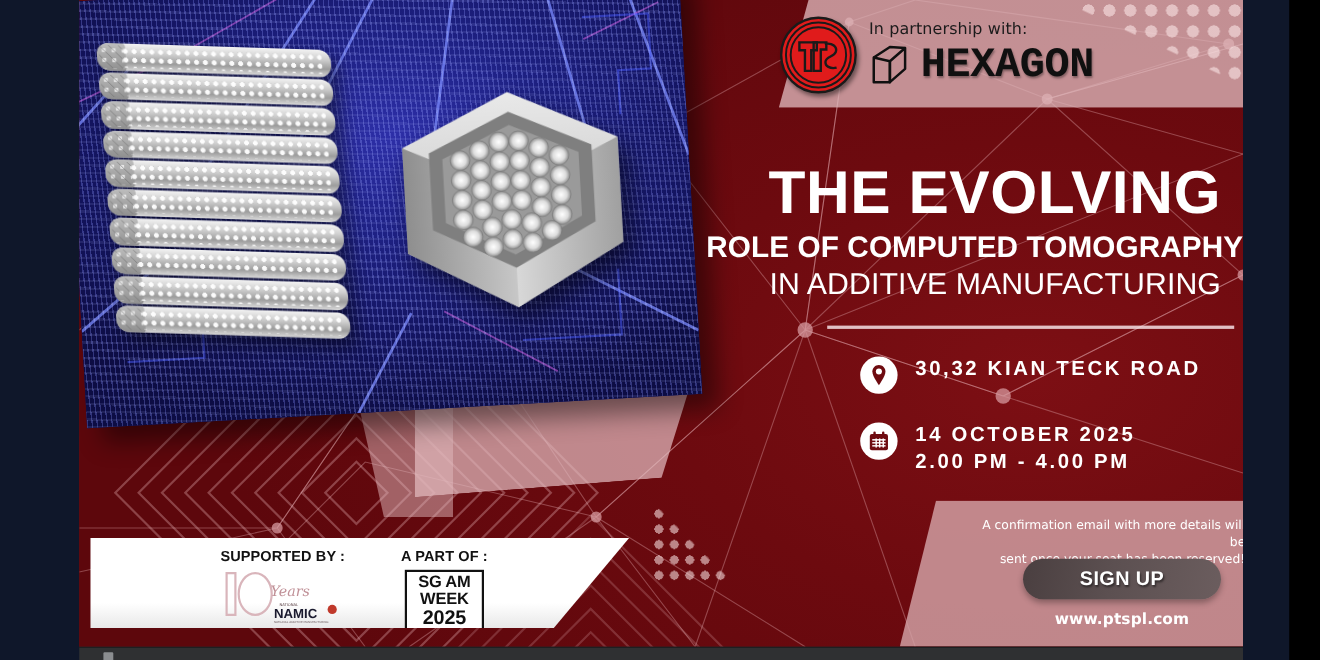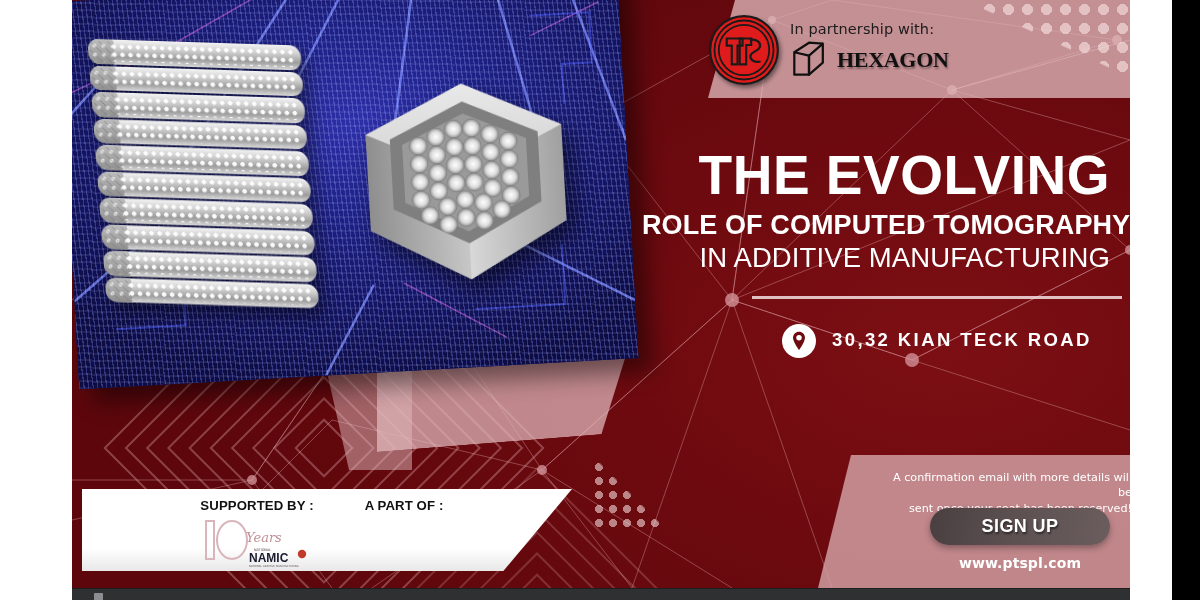--- a/index.html
+++ b/index.html
@@ -3,21 +3,21 @@
 <meta charset="utf-8">
 <style>
   * { margin:0; padding:0; box-sizing:border-box; }
   html, body {
     width:1200px; height:600px; overflow:hidden;
     background:#000;
     font-family:"Liberation Sans", sans-serif;
   }
 
   
-  #viewport{ position:relative; width:1172px; height:600px; background:#ffffff; }
+  #viewport{ position:relative; width:1172px; height:600px; background:#0f172a; }
 
   #poster{
     position:absolute; left:72px; top:0; width:1058px; height:588px;
     overflow:hidden;
     background:#6e0b10;
   }
 
   
   .bg-base{
     position:absolute; inset:0;
@@ -155,22 +155,22 @@
   #pts-logo svg{ width:100%; height:100%; filter:drop-shadow(2px 3px 2px rgba(0,0,0,.45)); }
   .partner-txt{ display:flex; flex-direction:column; justify-content:center; }
   #partner-label{
     font-size:14.5px; color:#1b1b1b; letter-spacing:.1px;
     font-family:"DejaVu Sans", sans-serif;
   }
   .hex-row{ display:flex; align-items:center; gap:9px; margin-top:3px; }
   #hexagon-mark{ width:38px; height:40px; }
   #hexagon-mark svg{ width:100%; height:100%; }
   #hexagon-word{
-    font-size:22px; font-weight:bold; color:#101010; letter-spacing:-.3px;
-    font-family:Liberation Serif, serif;
+    font-size:38px; font-weight:bold; color:#101010; letter-spacing:-.3px;
+    font-family:Liberation Mono, monospace;
     text-shadow:1px 2px 2px rgba(0,0,0,.35);
   }
 
   
   #title-block{ position:absolute; left:0; top:149px; width:490px; text-align:right; padding-right:22px; }
   #title-main{
     font-size:55px; line-height:.98; font-weight:bold; color:#fff;
     letter-spacing:.5px; font-family:"Liberation Sans", sans-serif;
   }
   #title-sub1{
@@ -182,21 +182,21 @@
     line-height:1.18; white-space:nowrap;
   }
 
   #title-rule{
     position:absolute; left:110px; top:296px; width:370px; height:2.5px;
     background:rgba(245,225,228,.85);
   }
 
   
   #info-block{ position:absolute; left:140px; top:322px; width:350px; }
-  .info-row{ display:flex; align-items:center; margin-bottom:24px; }
+  .info-row{ display:flex; align-items:flex-start; margin-bottom:24px; }
   .info-ico{
     width:34px; height:34px; flex:0 0 34px; border-radius:50%;
     background:#fff; margin-right:16px; margin-top:2px;
     display:flex; align-items:center; justify-content:center;
   }
   .info-ico svg{ width:22px; height:22px; }
   .info-lines{ padding-top:1px; }
   .info-lines div{
     font-size:18.5px; font-weight:bold; color:#fff;
     letter-spacing:2.4px; line-height:1.32;
@@ -528,20 +528,41 @@
             <svg viewBox="0 0 24 24" fill="#6e0b10">
               <path d="M12 2C8.4 2 5.5 4.9 5.5 8.5C5.5 13.2 12 22 12 22S18.5 13.2 18.5 8.5C18.5 4.9 15.6 2 12 2Z"></path>
               <circle cx="12" cy="8.4" r="3" fill="#fff"></circle>
             </svg>
           </div>
           <div class="info-lines">
             <div>30,32 KIAN TECK ROAD</div>
           </div>
         </div>
 
+        <div class="info-row">
+          <div class="info-ico">
+            <svg viewBox="0 0 24 24" fill="#6e0b10">
+              <rect x="3" y="5" width="18" height="16" rx="2"></rect>
+              <rect x="6.5" y="2.5" width="2.4" height="4.5" rx="1.2"></rect>
+              <rect x="15.1" y="2.5" width="2.4" height="4.5" rx="1.2"></rect>
+              <g fill="#fff">
+                <rect x="5.4" y="10" width="13.2" height="1.5"></rect>
+                <rect x="5.4" y="13" width="13.2" height="1.4"></rect>
+                <rect x="5.4" y="16" width="13.2" height="1.4"></rect>
+                <rect x="8.6" y="9.4" width="1.4" height="9"></rect>
+                <rect x="12.1" y="9.4" width="1.4" height="9"></rect>
+                <rect x="15.6" y="9.4" width="1.4" height="9"></rect>
+              </g>
+            </svg>
+          </div>
+          <div class="info-lines">
+            <div>14 OCTOBER 2025</div>
+            <div>2.00 PM - 4.00 PM</div>
+          </div>
+        </div>
       </div>
 
       <div id="signup-note">
         <div>A confirmation email with more details will be</div>
         <div>sent once your seat has been reserved!</div>
       </div>
 
       <button id="signup-button">SIGN UP</button>
 
       <a id="website-link" href="#">www.ptspl.com</a>
@@ -563,20 +584,25 @@
             <text x="56" y="36" fill="#5a4145" font-size="3.4" font-family="DejaVu Sans, sans-serif">NATIONAL</text>
             <text x="51" y="47" fill="#1a1a2e" font-size="12" font-weight="bold" font-family="Liberation Sans, sans-serif">NAMIC</text>
             <circle cx="104" cy="39" r="4.2" fill="#c0392b"></circle>
             <text x="51" y="51.5" fill="#6b5b5f" font-size="2.6" font-family="DejaVu Sans, sans-serif">NATIONAL ADDITIVE MANUFACTURING</text>
           </svg>
         </div>
       </div>
 
       <div class="sponsor-col" id="sponsor-col-partof">
         <div class="sponsor-head">A PART OF :</div>
+        <div id="sgam-logo">
+          <span>SG AM</span>
+          <span>WEEK</span>
+          <span id="sgam-year">2025</span>
+        </div>
       </div>
     </div>
 
   </div>
 
   <div id="viewer-toolbar">
     <div id="toolbar-icon"></div>
   </div>
 
 </div>

